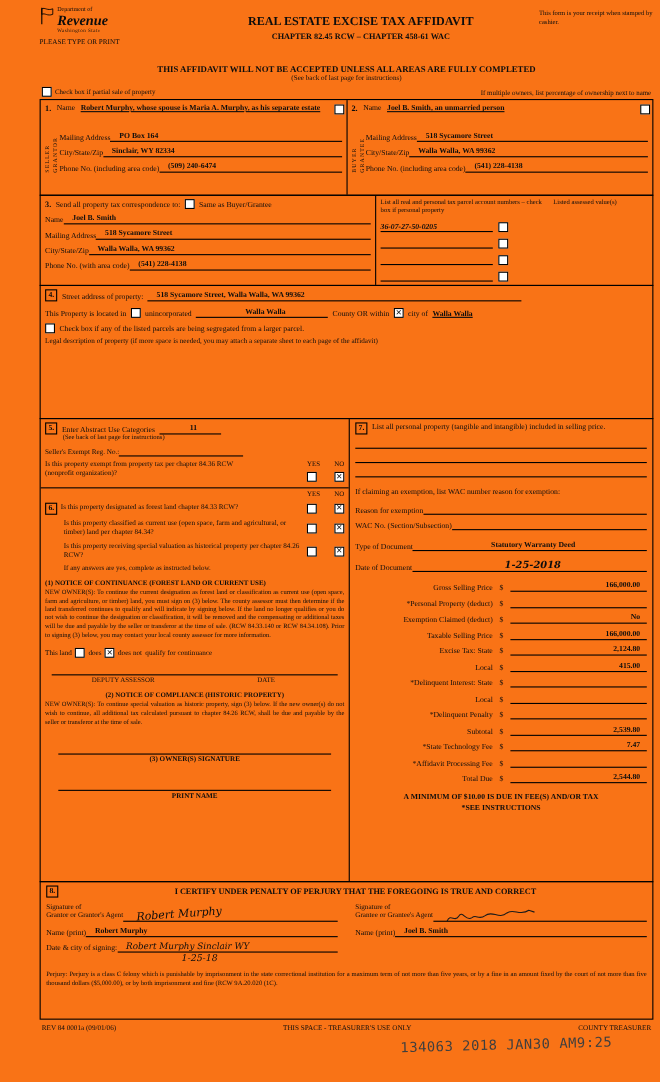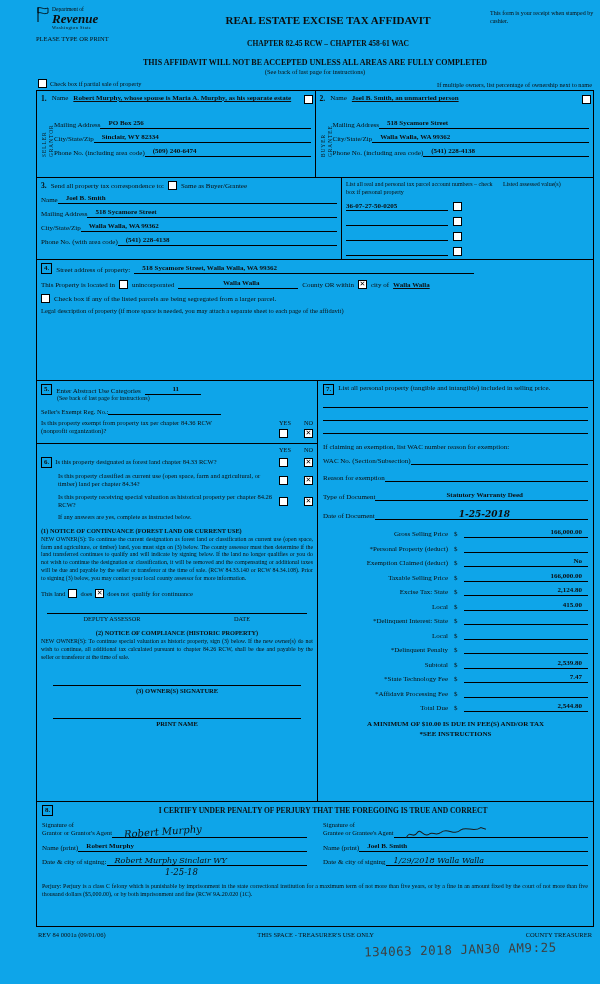--- a/index.html
+++ b/index.html
@@ -1,29 +1,29 @@
 <!DOCTYPE html>
 <html><head>
 <meta charset="utf-8">
 <style>
   html,body{margin:0;padding:0;background:#ffffff;}
-  .page{position:relative;width:600px;height:984px;background:#0ea5e9;font-family:"Liberation Serif",serif;color:#0d0d0d;font-size:7px;overflow:hidden;}
+  .page{position:relative;width:600px;height:984px;background:#f97316;font-family:"Liberation Serif",serif;color:#0d0d0d;font-size:7px;overflow:hidden;}
   .form{position:absolute;left:36px;top:6px;width:558px;}
   .center{text-align:center;}
   
   .hdr{display:flex;min-height:50px;}
   .hdr-l{width:130px;}
   .logo-row{display:flex;gap:3px;align-items:flex-start;}
   .logo-dept{font-size:5.5px;}
   .logo-rev{font-size:13px;font-weight:bold;font-style:italic;line-height:1;}
   .logo-state{font-size:4.5px;letter-spacing:0.5px;}
   .ptp{font-size:6.5px;margin-top:5px;}
   .hdr-c{flex:1;text-align:center;padding-top:8px;}
   .title{font-size:11px;font-weight:bold;}
-  .chapter{font-size:7.5px;font-weight:bold;margin-top:13px;}
+  .chapter{font-size:7.5px;font-weight:bold;margin-top:2px;}
   .hdr-r{width:104px;font-size:6px;padding-top:4px;line-height:1.3;}
   .warning{text-align:center;font-weight:bold;font-size:8px;margin-top:2px;}
   .seeback{text-align:center;font-size:6.5px;margin-top:1px;}
   .toprow{display:flex;justify-content:space-between;font-size:6.3px;margin:4px 2px 3px;align-items:flex-end;}
   .cbl{display:flex;align-items:center;gap:3px;}
   
   .box{border:1px solid #000;margin-top:-1px;position:relative;}
   .secnum{font-weight:bold;font-size:7.5px;}
   .secnum-box{display:inline-block;border:1px solid #000;padding:0 2px;font-weight:bold;font-size:7px;line-height:9px;flex:none;}
   .cb{display:inline-block;width:7px;height:7px;border:1px solid #000;font-size:7px;line-height:6px;text-align:center;vertical-align:middle;overflow:hidden;flex:none;background:#fff;}
@@ -42,21 +42,21 @@
   .role span{writing-mode:vertical-rl;transform:rotate(180deg);font-size:5.3px;letter-spacing:1px;}
   .fields{flex:1;}
   
   .b3{display:flex;min-height:66px;}
   .s3l{width:296px;border-right:1px solid #000;padding:3px 4px;}
   .s3r{flex:1;padding:3px 4px;}
   .s3head{display:flex;align-items:center;gap:4px;}
   .s3rhead{display:flex;font-size:6px;line-height:1.25;}
   .parcelhead{width:148px;}
   .assessedhead{margin-left:auto;width:86px;text-align:left;}
-  .prow{display:flex;align-items:center;gap:5px;margin-top:6px;}
+  .prow{display:flex;align-items:center;gap:5px;margin-top:6px;font-style:italic;}
   .pline{width:102px;border-bottom:1px solid #000;font-weight:bold;min-height:8px;line-height:8px;}
   
   .b4{min-height:114px;padding:3px 4px;}
   .inline{display:flex;align-items:flex-end;gap:4px;flex-wrap:nowrap;}
   .legal{font-weight:bold;font-size:8px;margin:9px 0 0 34px;line-height:1.5;width:480px;}
   
   .b567{display:flex;min-height:420px;}
   .col5{width:272px;border-right:1px solid #000;padding:3px 4px 4px;}
   .col7{flex:1;padding:3px 5px;}
   .small{font-size:6px;}
@@ -139,21 +139,21 @@
       </div>
       <span class="cb pcb"></span>
       <div class="pbody">
         <div class="role">
           <span>SELLER</span>
           <span>GRANTOR</span>
         </div>
         <div class="fields">
           <div class="frow">
             <span class="flabel">Mailing Address</span>
-            <span class="fline">PO Box 256</span>
+            <span class="fline">PO Box 164</span>
           </div>
           <div class="frow">
             <span class="flabel">City/State/Zip</span>
             <span class="fline">Sinclair, WY 82334</span>
           </div>
           <div class="frow">
             <span class="flabel">Phone No. (including area code)</span>
             <span class="fline">(509) 240-6474</span>
           </div>
         </div>
@@ -347,26 +347,26 @@
     <div class="col7">
       <div style="display:flex;gap:4px">
         <span class="secnum-box">7.</span>
         <div style="font-size:7px;line-height:1.3">List all personal property (tangible and intangible) included in selling price.</div>
       </div>
       <div class="blankline"></div>
       <div class="blankline"></div>
       <div class="blankline"></div>
 
       <div style="margin-top:9px">If claiming an exemption, list WAC number reason for exemption:</div>
+      <div class="frow" style="margin-top:7px">
+        <span class="flabel">Reason for exemption</span>
+        <span class="fline"></span>
+      </div>
       <div class="frow">
         <span class="flabel">WAC No. (Section/Subsection)</span>
-        <span class="fline"></span>
-      </div>
-      <div class="frow" style="margin-top:7px">
-        <span class="flabel">Reason for exemption</span>
         <span class="fline"></span>
       </div>
       <div class="frow" style="margin-top:9px">
         <span class="flabel">Type of Document</span>
         <span class="fline" style="text-align:center">Statutory Warranty Deed</span>
       </div>
       <div class="frow" style="margin-top:9px">
         <span class="flabel">Date of Document</span>
         <span class="fline script" style="text-align:center;font-size:9px">1-25-2018</span>
       </div>
@@ -481,24 +481,20 @@
           <div class="sigline">
             <svg class="sig-script" width="84" height="14" viewBox="0 0 84 14" style="position:absolute;left:10px;bottom:-2px">
               <path d="M2,10 C6,2 9,12 13,6 C17,0 19,12 25,8 C29,5 31,11 37,7 C44,2 49,12 57,6 C63,2 69,10 77,5 L82,7" fill="none" stroke="#1a1a1a" stroke-width="1"></path>
             </svg>
           </div>
         </div>
         <div class="frow">
           <span class="flabel">Name (print)</span>
           <span class="fline">Joel B. Smith</span>
         </div>
-        <div class="frow">
-          <span class="flabel">Date &amp; city of signing</span>
-          <span class="fline script handline">1/29/2018 Walla Walla</span>
-        </div>
       </div>
     </div>
     <div class="perjury">Perjury: Perjury is a class C felony which is punishable by imprisonment in the state correctional institution for a maximum term of not more than five years, or by a fine in an amount fixed by the court of not more than five thousand dollars ($5,000.00), or by both imprisonment and fine (RCW 9A.20.020 (1C).</div>
   </div>
 
   <div class="footer">
     <span>REV 84 0001a (09/01/06)</span>
     <span>THIS SPACE - TREASURER'S USE ONLY</span>
     <span>COUNTY TREASURER</span>
   </div>

